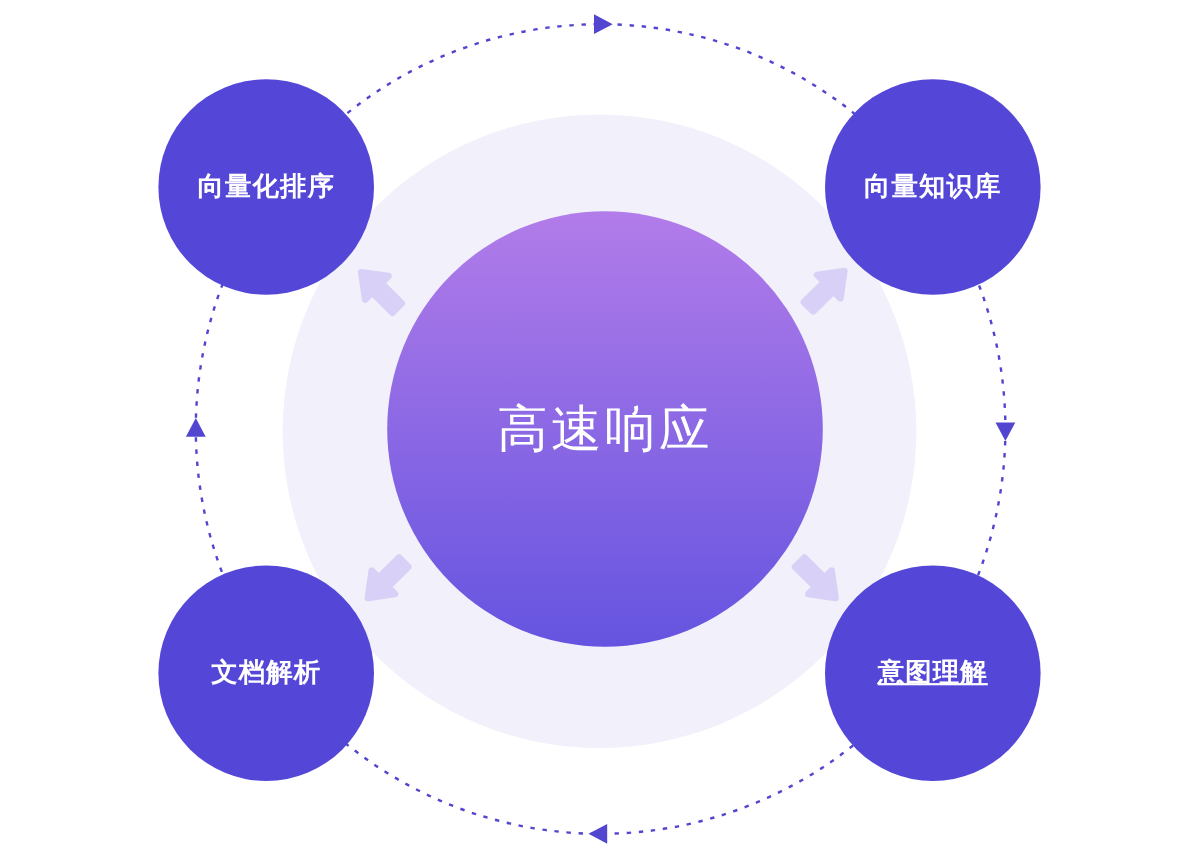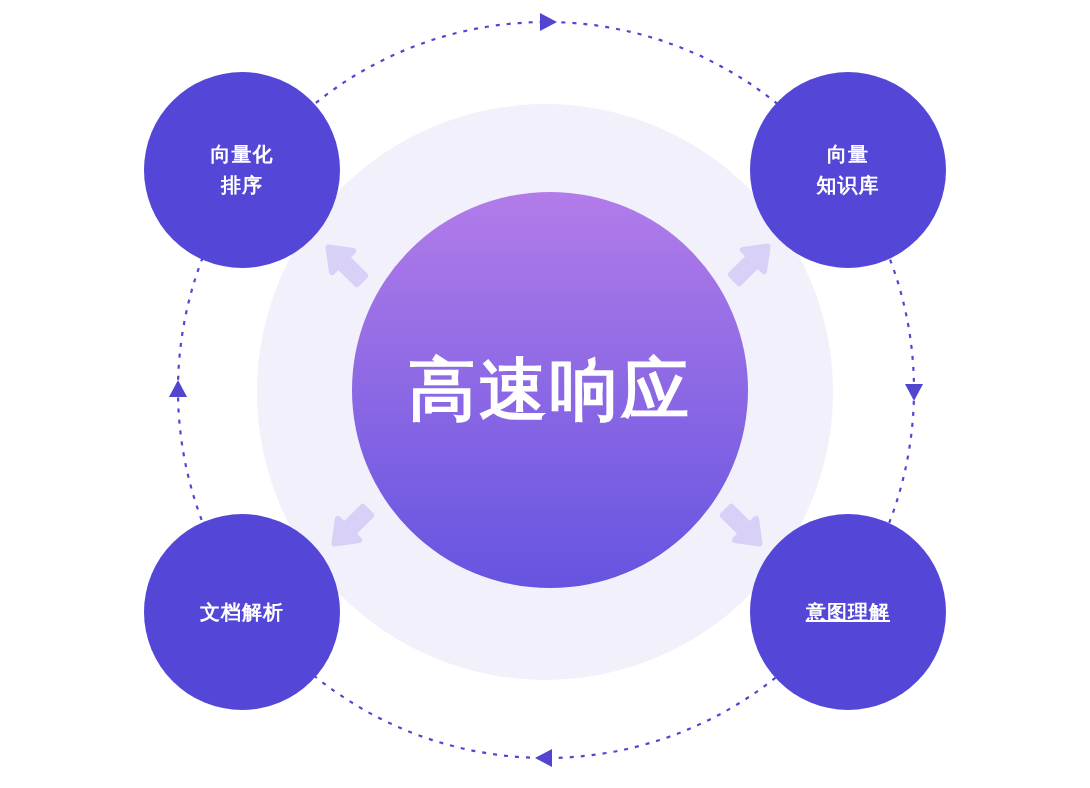--- a/index.html
+++ b/index.html
@@ -50,37 +50,37 @@
     left:352px;top:192px;
     width:396px;height:396px;
     border-radius:50%;
     background:linear-gradient(180deg,var(--center-top) 0%,var(--center-bottom) 100%);
     display:flex;
     align-items:center;
     justify-content:center;
   }
   .center-label{
     color:var(--text);
-    font-size:68px;
-    font-weight:700;
+    font-size:46px;
+    font-weight:400;
     letter-spacing:3px;
     white-space:nowrap;
   }
   .node{
     position:absolute;
     width:196px;height:196px;
     border-radius:50%;
     background:var(--node-fill);
     color:var(--text);
     display:flex;
-    flex-direction:column;
+    flex-direction:row;
     align-items:center;
     justify-content:center;
     text-align:center;
-    font-size:20px;
+    font-size:24px;
     font-weight:700;
     line-height:1.55;
     letter-spacing:1px;
   }
   .node-tl{left:144px;top:72px;}
   .node-tr{left:750px;top:72px;}
   .node-bl{left:144px;top:514px;}
   .node-br{left:750px;top:514px;text-decoration:underline;}
   .center-arrow{
     position:absolute;

